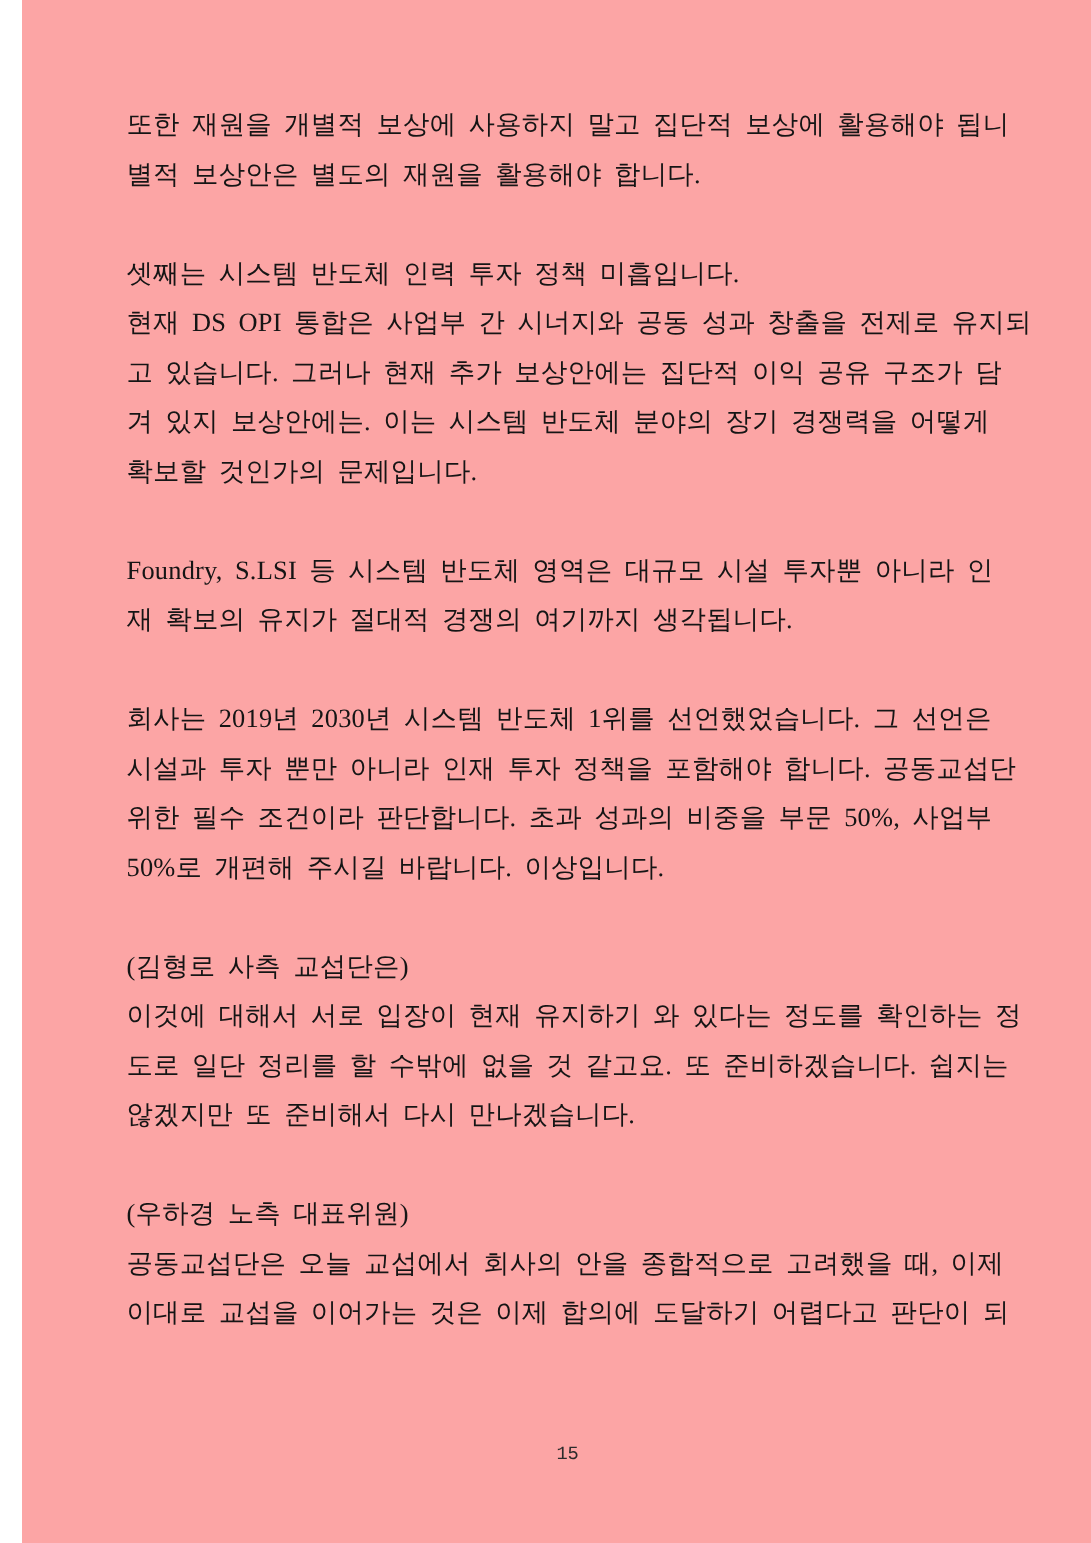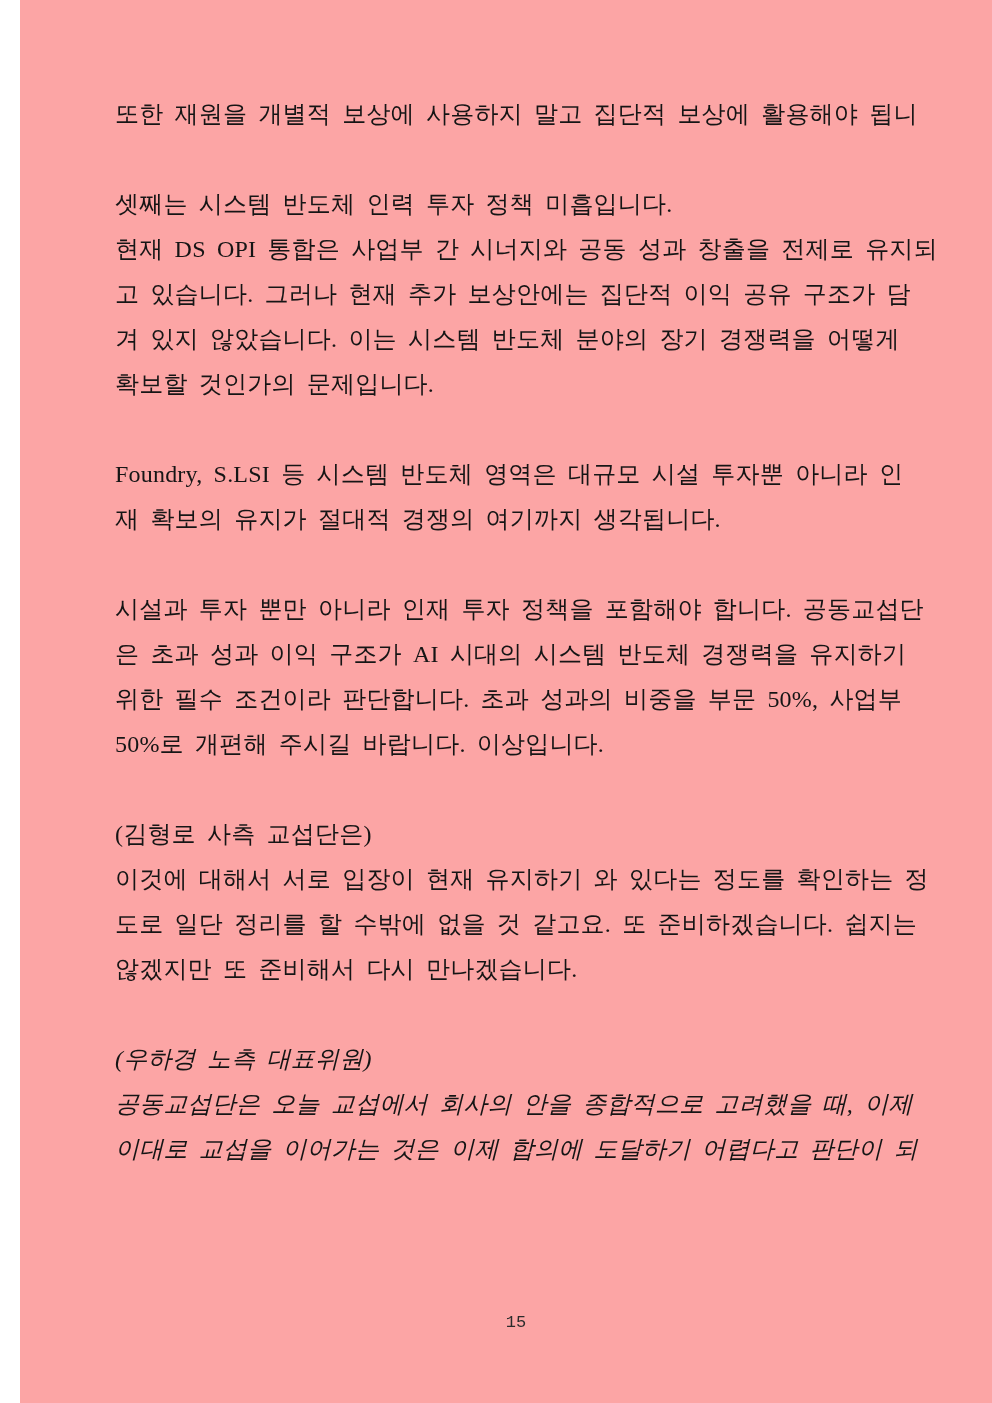--- a/index.html
+++ b/index.html
@@ -22,21 +22,20 @@
     top: 92px;
     width: 812px;
     color: #151515;
     font-size: 24px;
   }
   .block {
     margin: 0 0 45px 0;
   }
   .block:last-child {
     margin-bottom: 0;
-    font-style: italic;
   }
   .line {
     height: 45px;
     line-height: 45px;
     white-space: nowrap;
     word-spacing: 5px;
     letter-spacing: 0.2px;
     text-align: left;
   }
   .page-number {
@@ -52,38 +51,39 @@
   }
 </style>
 </head>
 <body>
 
 <div class="page">
   <div class="doc-body">
 
     <div class="block">
       <div class="line">또한 재원을 개별적 보상에 사용하지 말고 집단적 보상에 활용해야 됩니</div>
+      <div class="line">별적 보상안은 별도의 재원을 활용해야 합니다.</div>
     </div>
 
     <div class="block">
       <div class="line">셋째는 시스템 반도체 인력 투자 정책 미흡입니다.</div>
       <div class="line">현재 DS OPI 통합은 사업부 간 시너지와 공동 성과 창출을 전제로 유지되</div>
       <div class="line">고 있습니다. 그러나 현재 추가 보상안에는 집단적 이익 공유 구조가 담</div>
-      <div class="line">겨 있지 않았습니다. 이는 시스템 반도체 분야의 장기 경쟁력을 어떻게</div>
+      <div class="line">겨 있지 보상안에는. 이는 시스템 반도체 분야의 장기 경쟁력을 어떻게</div>
       <div class="line">확보할 것인가의 문제입니다.</div>
     </div>
 
     <div class="block">
       <div class="line">Foundry, S.LSI 등 시스템 반도체 영역은 대규모 시설 투자뿐 아니라 인</div>
       <div class="line">재 확보의 유지가 절대적 경쟁의 여기까지 생각됩니다.</div>
     </div>
 
     <div class="block">
+      <div class="line">회사는 2019년 2030년 시스템 반도체 1위를 선언했었습니다. 그 선언은</div>
       <div class="line">시설과 투자 뿐만 아니라 인재 투자 정책을 포함해야 합니다. 공동교섭단</div>
-      <div class="line">은 초과 성과 이익 구조가 AI 시대의 시스템 반도체 경쟁력을 유지하기</div>
       <div class="line">위한 필수 조건이라 판단합니다. 초과 성과의 비중을 부문 50%, 사업부</div>
       <div class="line">50%로 개편해 주시길 바랍니다. 이상입니다.</div>
     </div>
 
     <div class="block">
       <div class="line">(김형로 사측 교섭단은)</div>
       <div class="line">이것에 대해서 서로 입장이 현재 유지하기 와 있다는 정도를 확인하는 정</div>
       <div class="line">도로 일단 정리를 할 수밖에 없을 것 같고요. 또 준비하겠습니다. 쉽지는</div>
       <div class="line">않겠지만 또 준비해서 다시 만나겠습니다.</div>
     </div>

